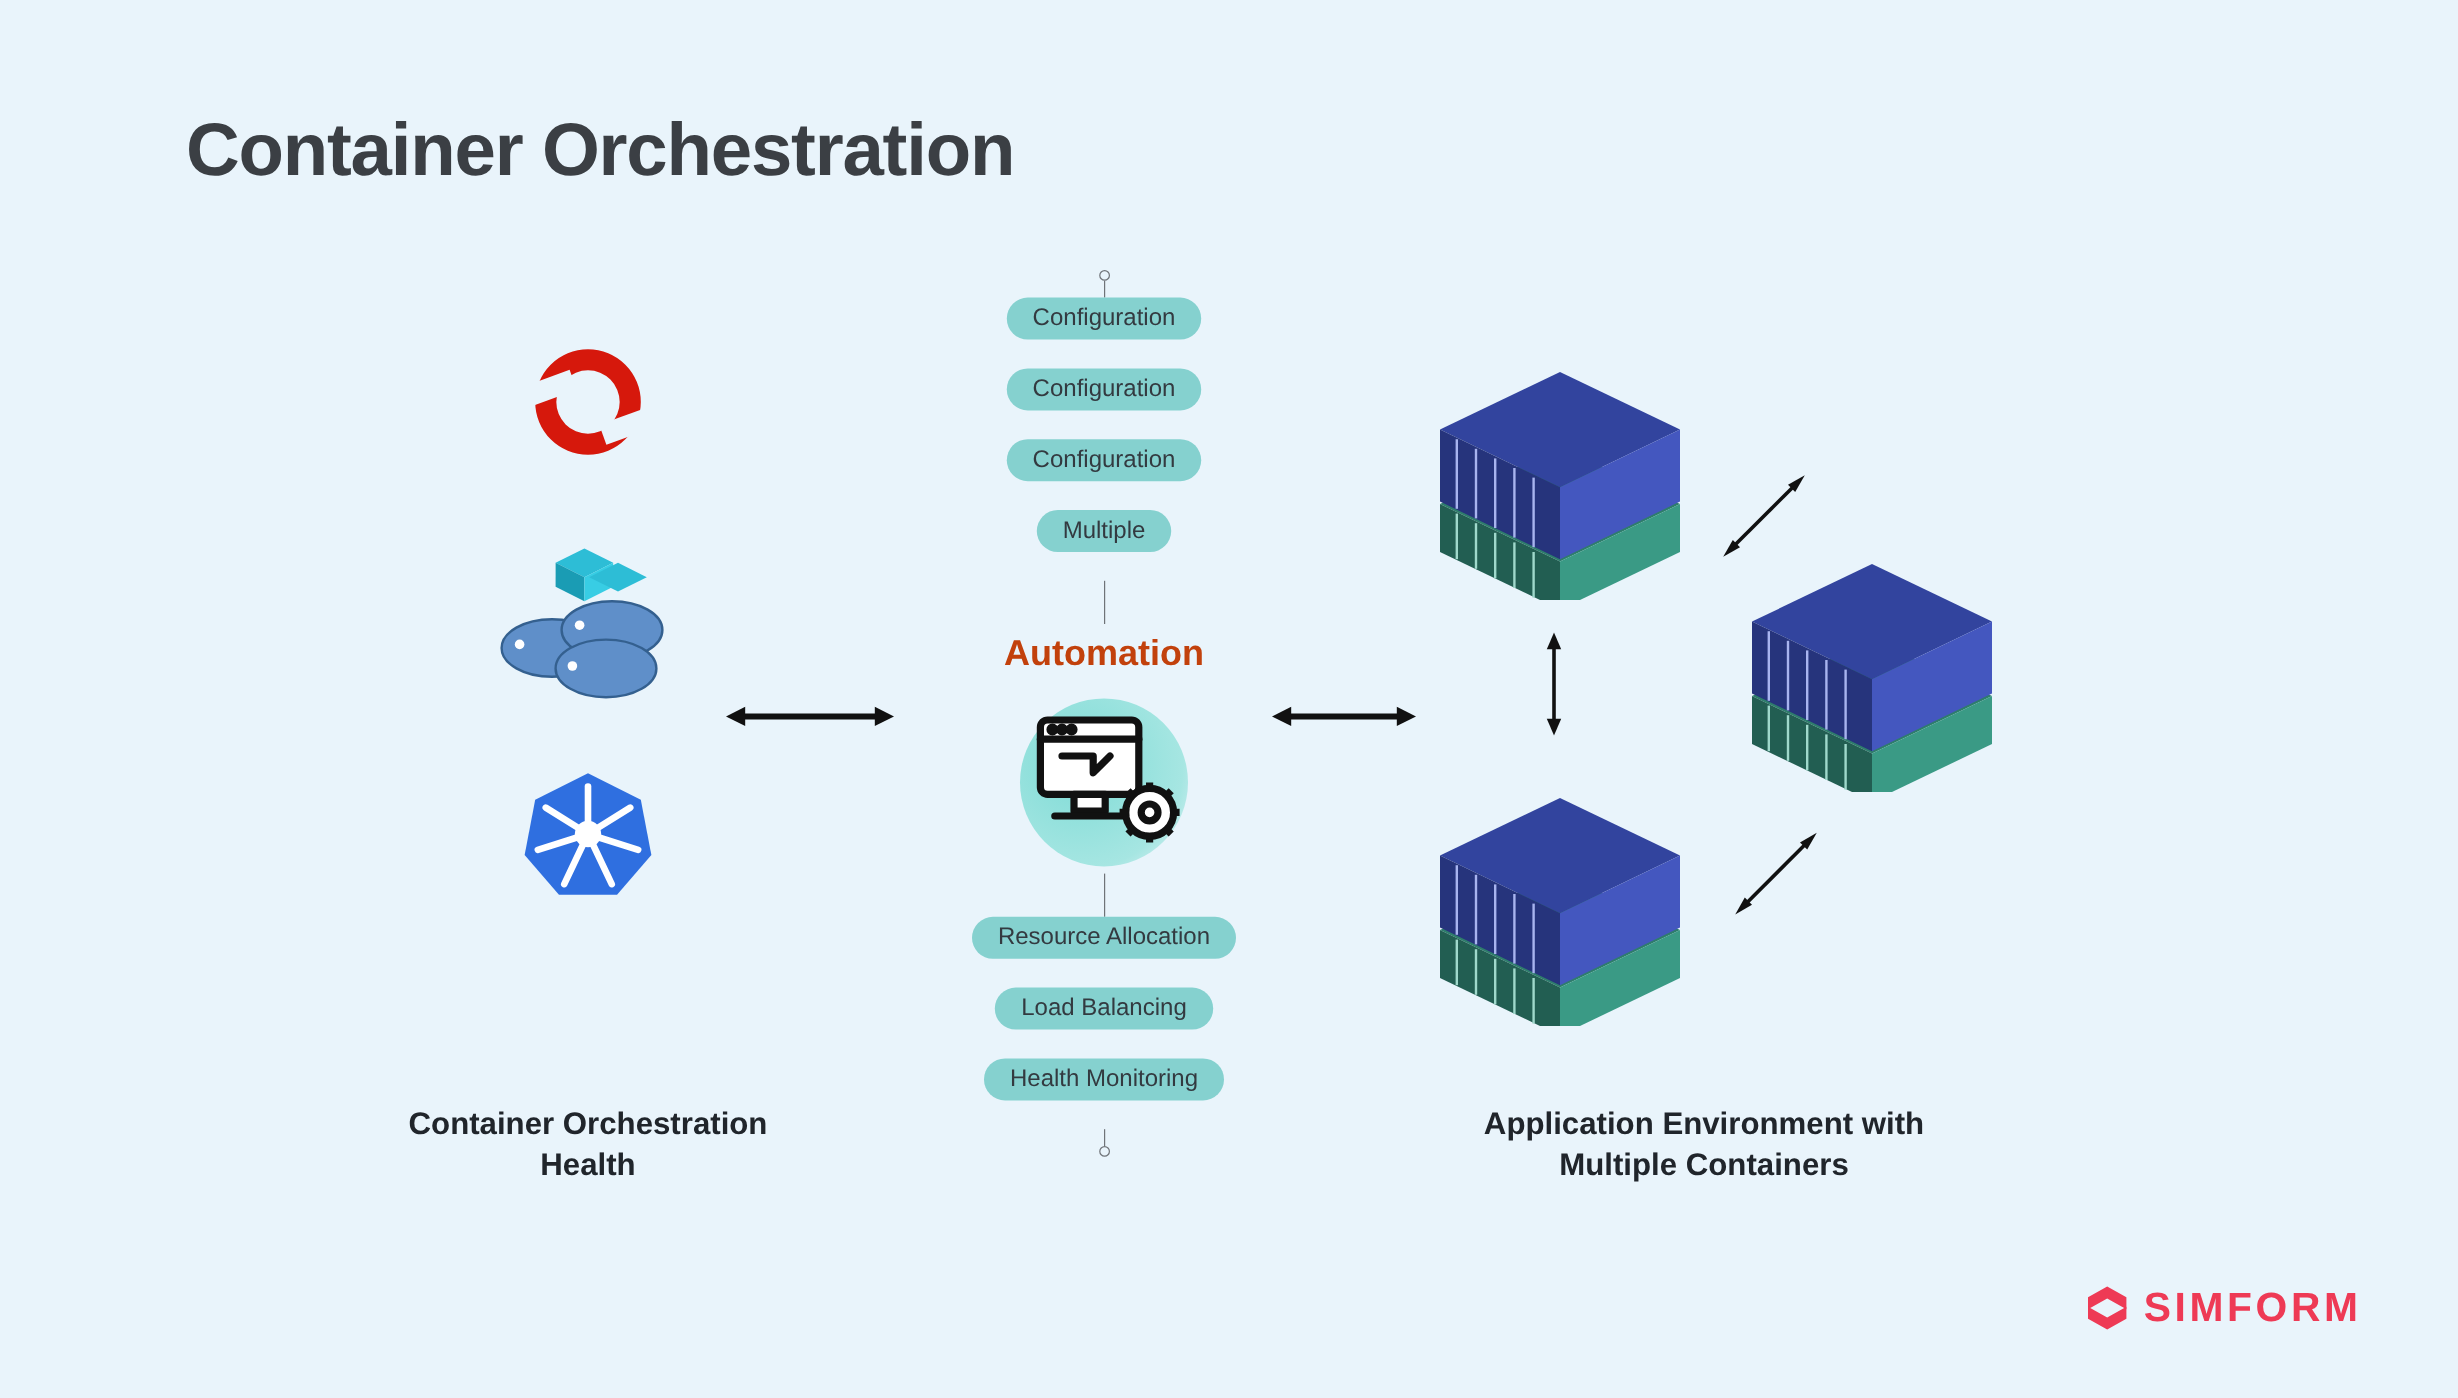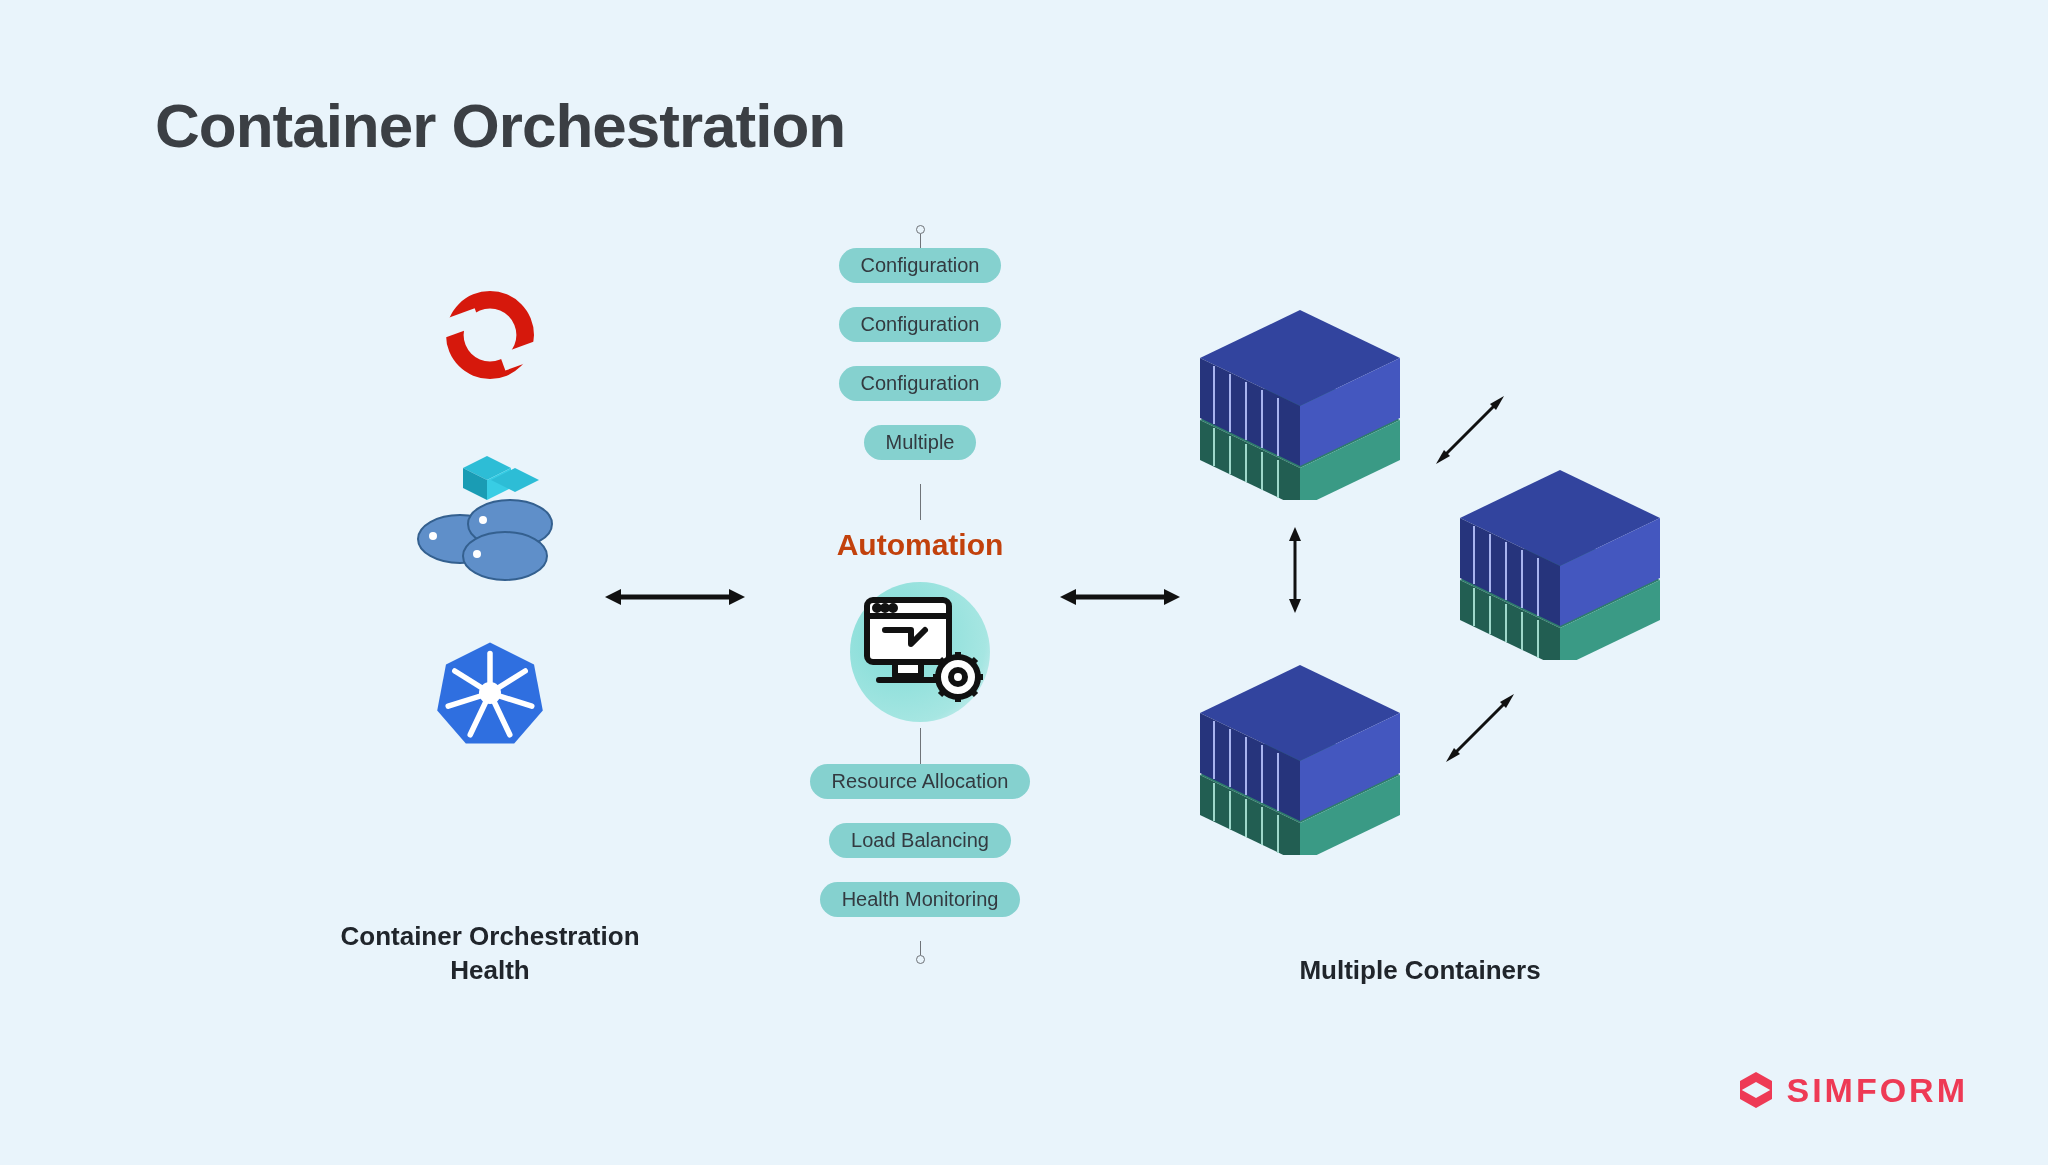--- a/index.html
+++ b/index.html
@@ -282,21 +282,21 @@
       <use href="#smallDarrow"></use>
     </svg></div>
 <div class="env-arrow" style="left:1440px; top:688px"><svg width="80" height="80">
       <use href="#smallDarrow"></use>
     </svg></div>
 <div class="env-arrow" style="left:1280px; top:520px"><svg width="30" height="100">
       <use href="#smallDarrowV"></use>
     </svg></div>
 
 <div class="caption env-caption">
-  <br>
+  <span>Application Environment with</span><br>
   <span>Multiple Containers</span>
 </div>
 
 <div class="brand">
   <svg width="40" height="40" viewBox="0 0 40 40">
     <g fill="#ee3a55">
       <polygon points="20,2 36,11 36,21 20,12 4,21 4,11"></polygon>
       <polygon points="20,38 4,29 4,19 20,28 36,19 36,29"></polygon>
     </g>
   </svg>

